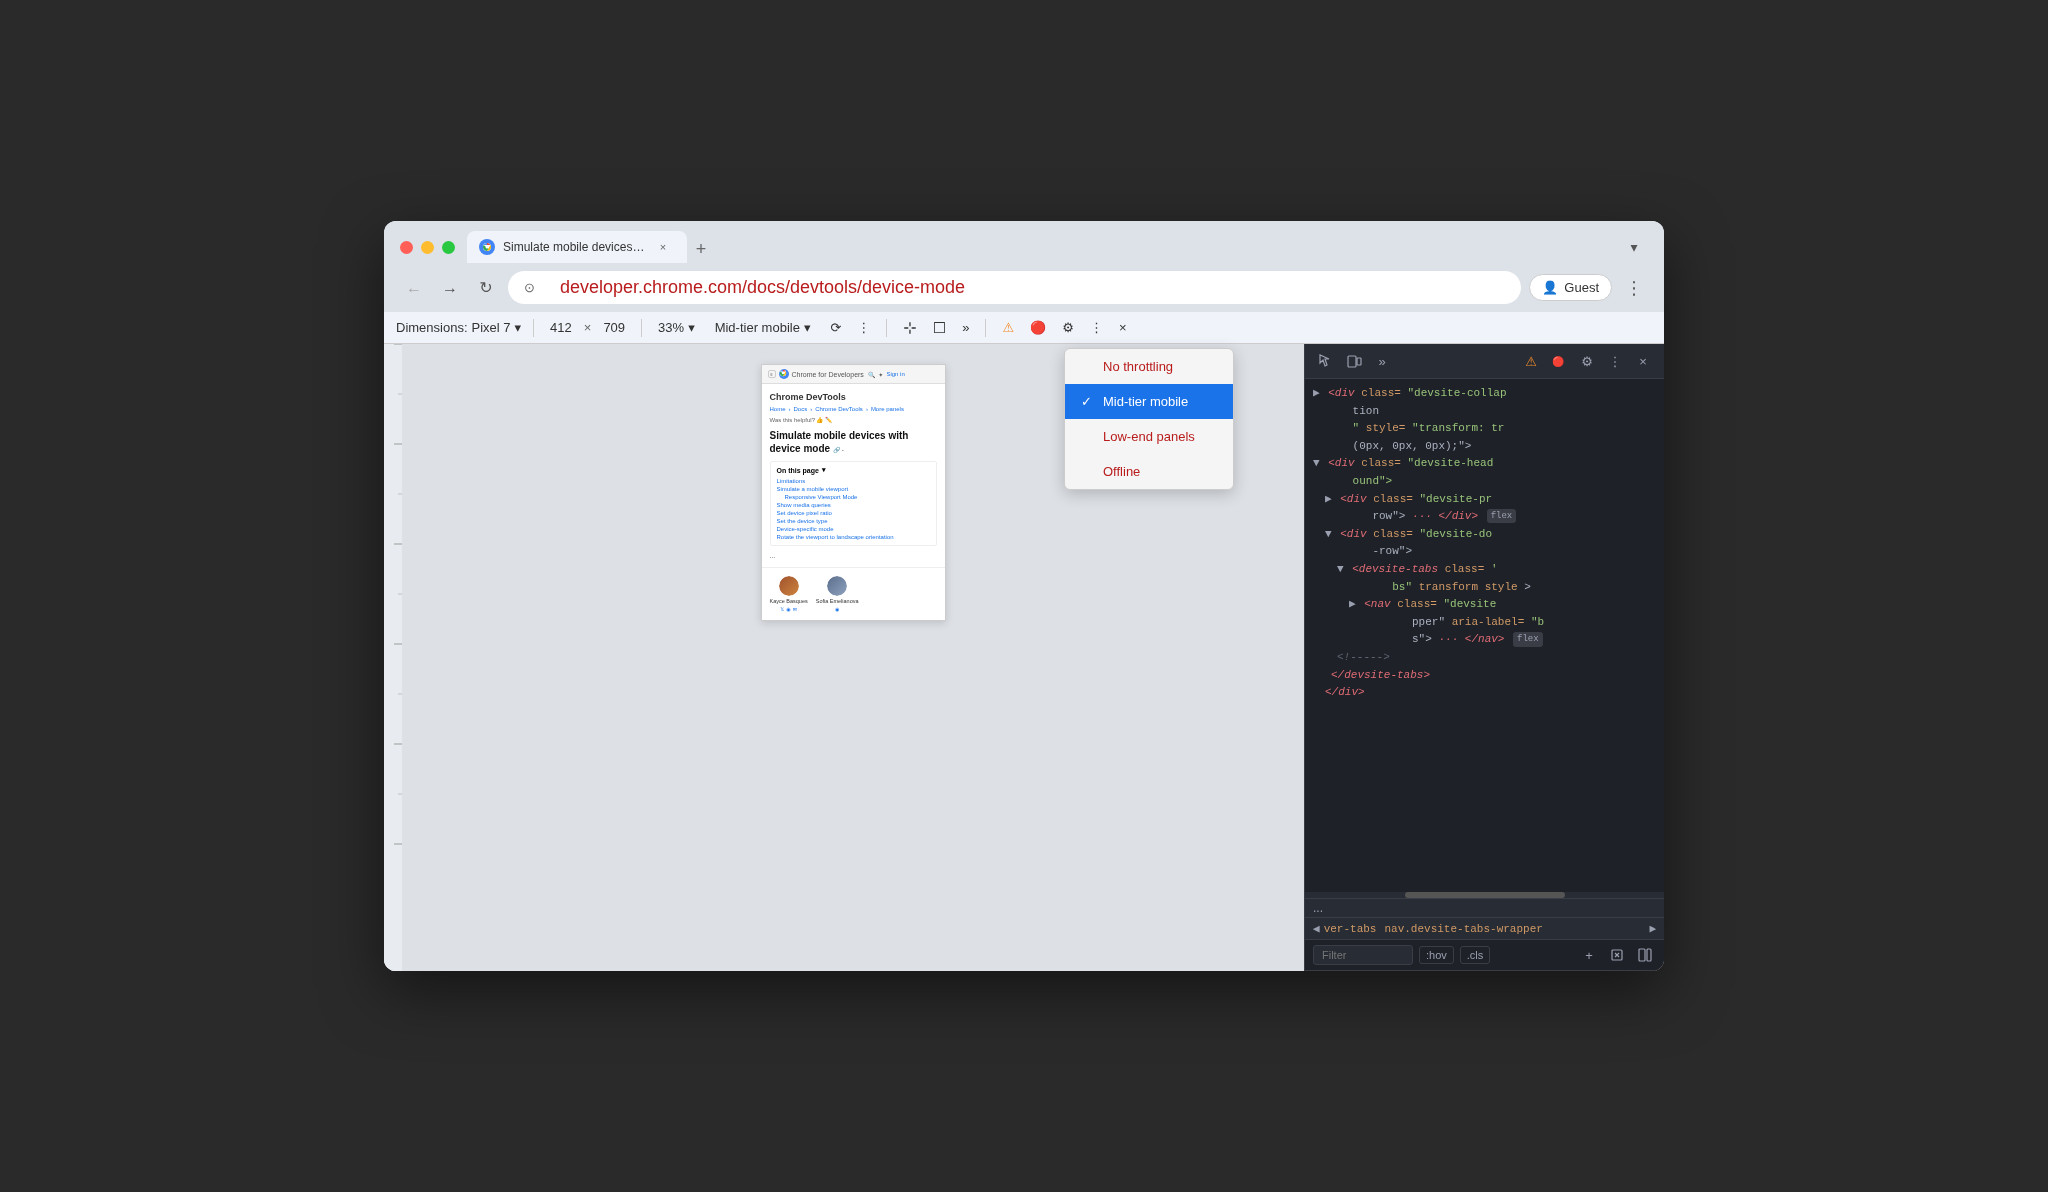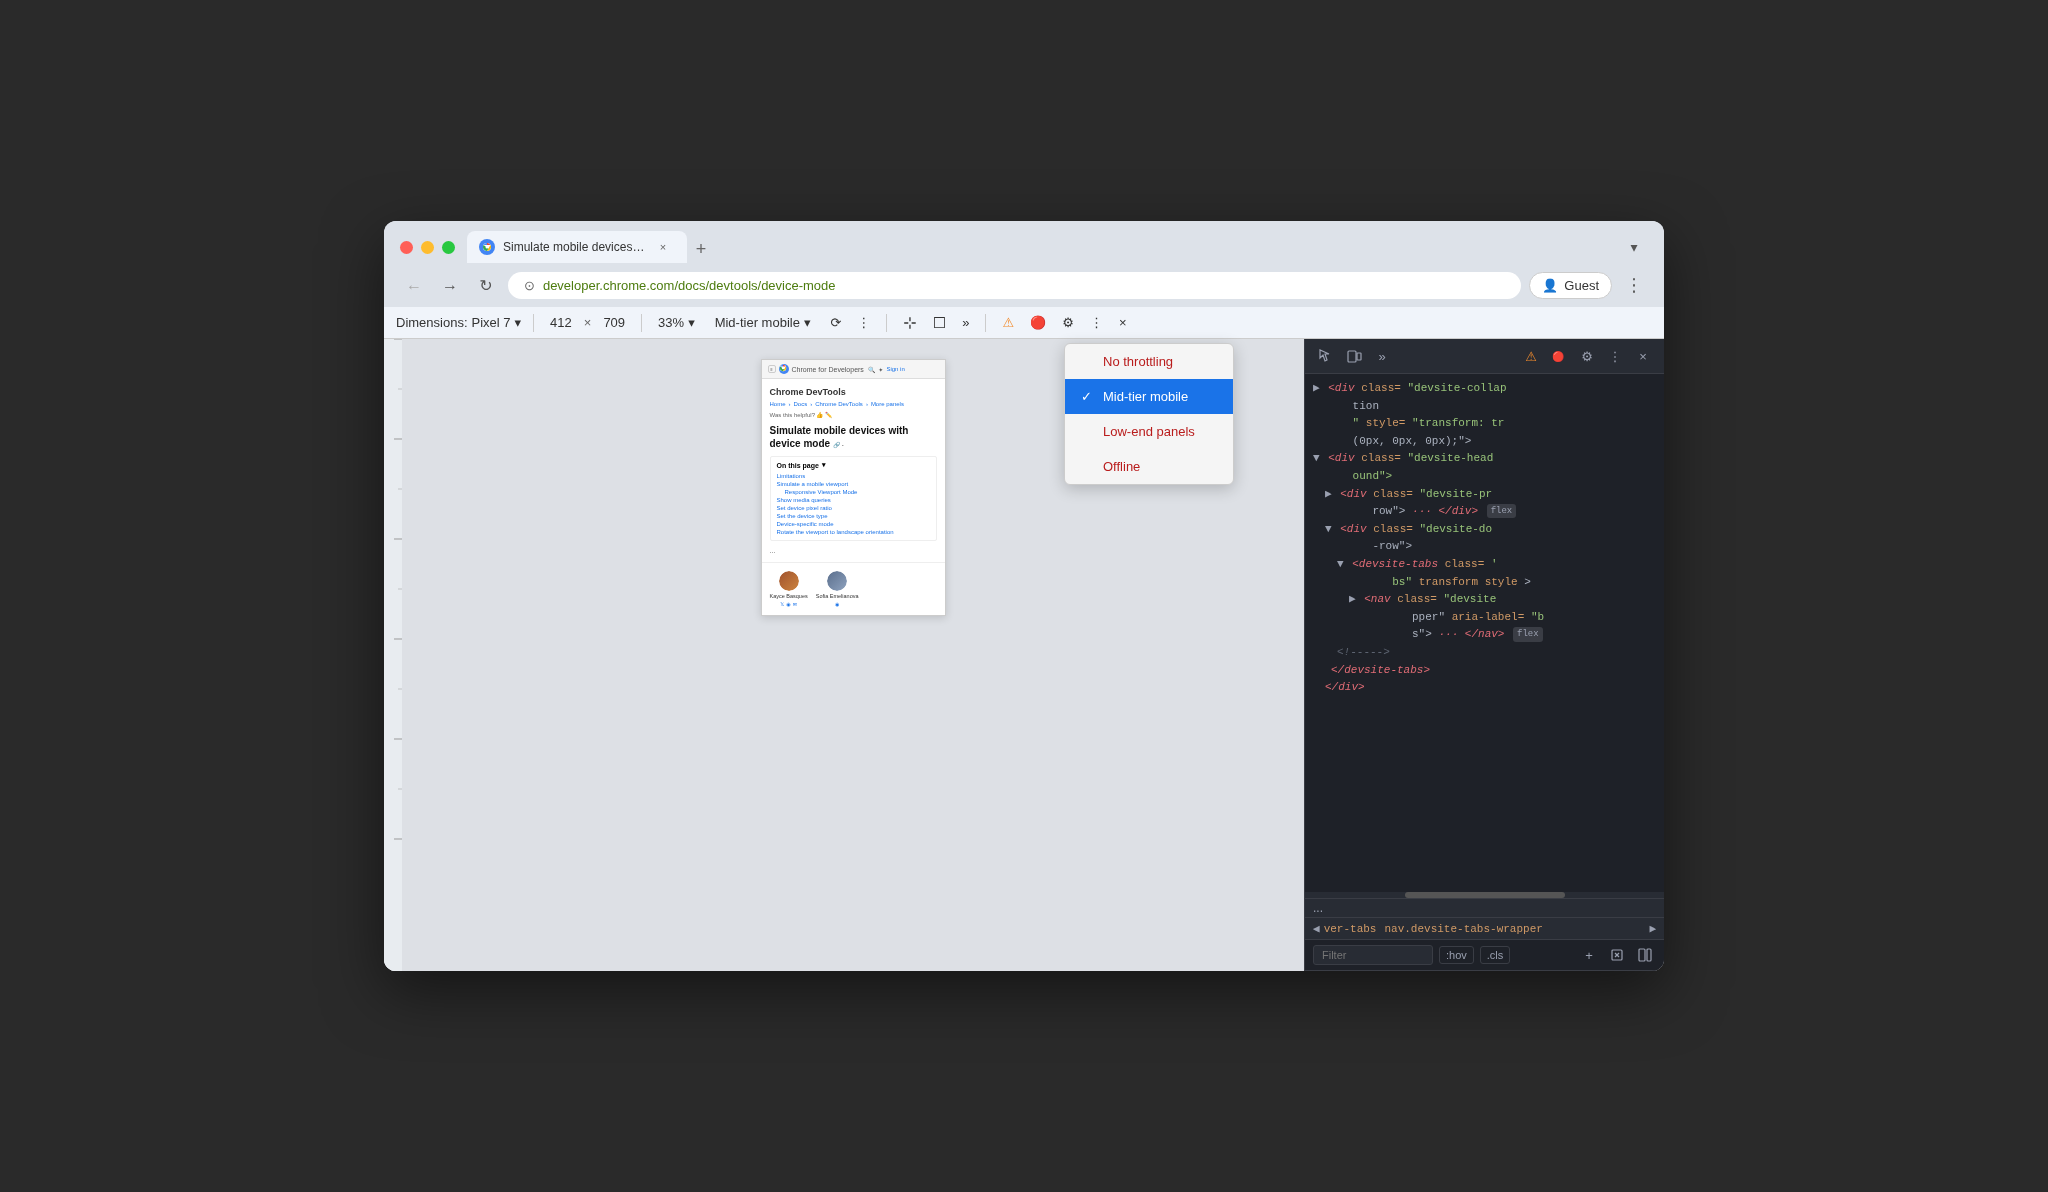--- a/index.html
+++ b/index.html
@@ -144,22 +144,23 @@
       gap: 8px;
       font-size: 14px;
       color: #333;
     }
     .url-icon {
       color: #666;
       font-size: 13px;
     }
     .url-text {
       flex: 1;
-      color: #4d7c0f;
-      font-size: 13px;
+      color: #b91c1c;
+      font-size: 18px;
+      margin-left: 17px;
     }
     .user-btn {
       display: flex;
       align-items: center;
       gap: 6px;
       padding: 5px 12px;
       border: 1.5px solid #ccc;
       border-radius: 20px;
       cursor: pointer;
       font-size: 13px;
@@ -471,21 +472,21 @@
       gap: 6px;
       flex-shrink: 0;
     }
     .filter-input {
       background: #282c34;
       border: 1px solid #3a3d45;
       border-radius: 3px;
       padding: 3px 8px;
       color: #e0e0e0;
       font-size: 11px;
-      width: 120px;
+      width: 100px;
     }
     .filter-pseudo {
       font-size: 11px;
       color: #9aa0b0;
       cursor: pointer;
       padding: 2px 6px;
       border-radius: 3px;
       border: 1px solid #3a3d45;
     }
     .filter-icon-btn {

